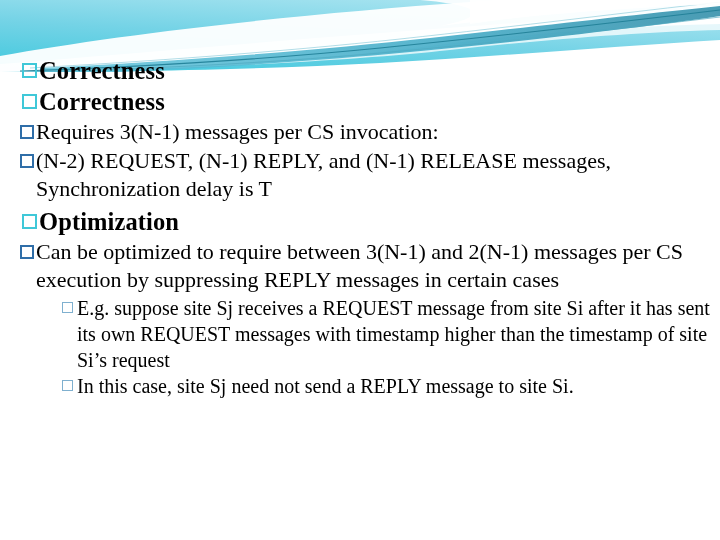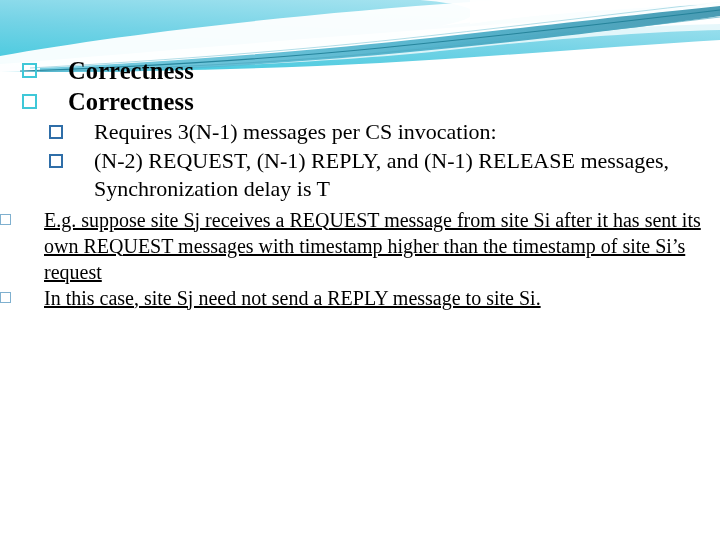--- a/index.html
+++ b/index.html
@@ -45,21 +45,20 @@
     position: absolute;
     left: 0;
     top: 56px;
     width: 720px;
   }
 
   .bullet-row {
     display: flex;
     align-items: flex-start;
     position: relative;
-    gap: 29px;
   }
 
   .marker {
     flex: 0 0 auto;
     display: inline-block;
     box-sizing: border-box;
     background: transparent;
   }
 
   .btext {
@@ -81,40 +80,40 @@
   }
   .lvl1 .btext {
     font-size: 24.5px;
     line-height: 30px;
     font-weight: bold;
     letter-spacing: 0.1px;
   }
 
   
   .lvl2 {
-    padding-left: 49px;
+    padding-left: 20px;
     margin-bottom: 0px;
   }
   .lvl2 .marker {
     width: 14px;
     height: 14px;
     border: 2.3px solid #2f6ea8;
     margin-top: 7px;
     margin-right: 2px;
   }
   .lvl2 .btext {
     font-size: 22px;
     line-height: 28.5px;
     font-weight: normal;
   }
 
   
   .lvl3 {
+    padding-left: 62px;
     margin-bottom: 0px;
-    text-decoration: underline;
   }
   .lvl3 .marker {
     width: 11px;
     height: 11px;
     border: 1.7px solid #7fb0cf;
     margin-top: 7px;
     margin-right: 4px;
   }
   .lvl3 .btext {
     font-size: 20px;
@@ -183,21 +182,29 @@
       <span class="btext">Requires 3(N-1) messages per CS invocation:</span>
     </div>
 
     <div class="bullet-row lvl2">
       <span class="marker"></span>
       <span class="btext">(N-2) REQUEST, (N-1) REPLY, and (N-1) RELEASE messages, Synchronization delay is T</span>
     </div>
 
     <div class="spacer-2"></div>
 
-
+    <div class="bullet-row lvl1">
+      <span class="marker"></span>
+      <span class="btext">Optimization</span>
+    </div>
+
+    <div class="bullet-row lvl2">
+      <span class="marker"></span>
+      <span class="btext">Can be optimized to require between 3(N-1) and 2(N-1) messages per CS execution by suppressing REPLY messages in certain cases</span>
+    </div>
 
     <div class="bullet-row lvl3">
       <span class="marker"></span>
       <span class="btext">E.g. suppose site Sj receives a REQUEST message from site Si after it has sent its own REQUEST messages with timestamp higher than the timestamp of site Si’s request</span>
     </div>
 
     <div class="bullet-row lvl3">
       <span class="marker"></span>
       <span class="btext">In this case, site Sj need not send a REPLY message to site Si.</span>
     </div>

